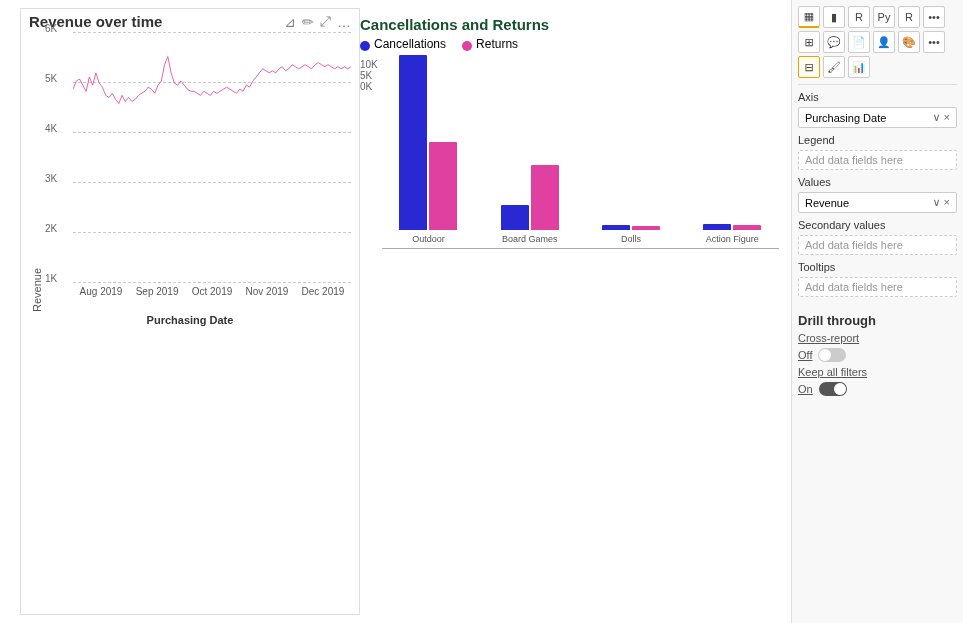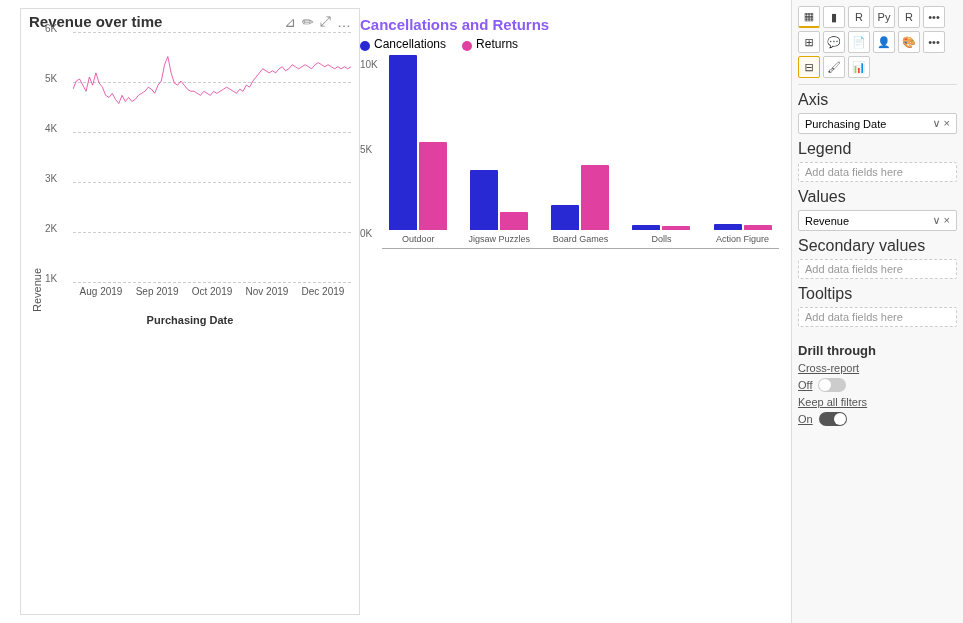--- a/index.html
+++ b/index.html
@@ -19,39 +19,39 @@
     .grid-line { position: absolute; left: 0; right: 0; border-top: 1px dashed #ccc; display: flex; align-items: center; }
     .grid-label { position: absolute; left: -28px; font-size: 10px; color: #666; transform: translateY(-50%); }
     .x-axis { position: absolute; bottom: 0; left: 30px; right: 0; height: 30px; display: flex; justify-content: space-around; align-items: flex-start; padding-top: 4px; }
     .x-label { font-size: 10px; color: #555; }
     .x-axis-title { text-align: center; font-size: 11px; font-weight: 600; color: #333; margin-top: 2px; }
     
     svg.line-chart { position: absolute; left: 30px; right: 0; top: 0; bottom: 30px; }
     
     
     .bar-section { flex: 1; position: relative; margin-top: 8px; }
-    .bar-title { font-size: 15px; font-weight: 600; color: #8b5cf6; margin-bottom: 4px; }
+    .bar-title { font-size: 15px; font-weight: 600; color: #14532d; margin-bottom: 4px; }
     .legend { display: flex; gap: 16px; margin-bottom: 8px; font-size: 12px; }
     .legend-item { display: flex; align-items: flex-end; gap: 4px; }
     .legend-dot { width: 10px; height: 10px; border-radius: 50%; }
     .bar-group { display: flex; flex-direction: column; align-items: center; flex: 1; }
     .bars { display: flex; align-items: flex-end; gap: 2px; height: 180px; }
     .bar { width: 28px; border-radius: 1px 1px 0 0; }
     .bar-label { font-size: 9px; color: #555; margin-top: 4px; text-align: center; }
-    .bar-y-axis { display: flex; flex-direction: column; justify-content: space-between; height: 180px; padding-bottom: 0; margin-right: 4px; }
+    .bar-y-axis { display: flex; flex-direction: column; height: 180px; padding-bottom: 0; margin-right: 4px; }
     .bar-y-label { font-size: 10px; color: #666; }
 
     
     .right-panel { width: 172px; border-left: 1px solid #ddd; background: #f8f8f8; padding: 6px; font-size: 12px; overflow-y: auto; }
     .toolbar-top { display: flex; flex-wrap: wrap; gap: 3px; margin-bottom: 6px; border-bottom: 1px solid #ddd; padding-bottom: 6px; }
     .tb-icon { width: 22px; height: 22px; display: flex; align-items: center; justify-content: center; background: #fff; border: 1px solid #ccc; border-radius: 2px; cursor: pointer; font-size: 11px; color: #444; }
     .tb-icon.active { border-color: #e0a800; background: #fffbf0; }
     .tb-icon.active-underline { border-bottom: 2px solid #e0a800; }
     
-    .section-label { font-size: 16px; color: #333; font-weight: 500; margin: 6px 0 4px; }
+    .section-label { font-size: 11px; color: #333; font-weight: 500; margin: 6px 0 4px; }
     .field-box { background: #fff; border: 1px solid #ccc; border-radius: 2px; padding: 3px 6px; display: flex; align-items: center; justify-content: space-between; margin-bottom: 4px; font-size: 11px; }
     .field-box-empty { background: #fff; border: 1px dashed #ccc; border-radius: 2px; padding: 3px 6px; color: #999; font-size: 11px; margin-bottom: 4px; }
     .field-actions { display: flex; gap: 3px; }
     .field-icon { font-size: 11px; color: #666; cursor: pointer; }
     
     .drill-section { margin-top: 16px; }
     .drill-title { font-size: 13px; font-weight: 700; color: #333; margin: 8px 0 4px; }
     .toggle-row { display: flex; align-items: center; gap: 6px; margin: 4px 0; font-size: 11px; color: #555; text-decoration: underline; }
     .toggle { width: 28px; height: 14px; border-radius: 7px; position: relative; cursor: pointer; }
     .toggle.off { background: #ccc; }
@@ -141,27 +141,20 @@
 
         <div class="bar-group">
           <div class="bars">
             <div class="bar" style="height:175px;background:#2929d4;"></div>
             <div class="bar" style="height:88px;background:#e040a0;"></div>
           </div>
           <div class="bar-label">Outdoor</div>
         </div>
 
 
-        <div class="bar-group">
-          <div class="bars">
-            <div class="bar" style="height:60px;background:#2929d4;"></div>
-            <div class="bar" style="height:18px;background:#e040a0;"></div>
-          </div>
-          <div class="bar-label">Jigsaw Puzzles</div>
-        </div>
 
         <div class="bar-group">
           <div class="bars">
             <div class="bar" style="height:25px;background:#2929d4;"></div>
             <div class="bar" style="height:65px;background:#e040a0;"></div>
           </div>
           <div class="bar-label">Board Games</div>
         </div>
 
         <div class="bar-group">

